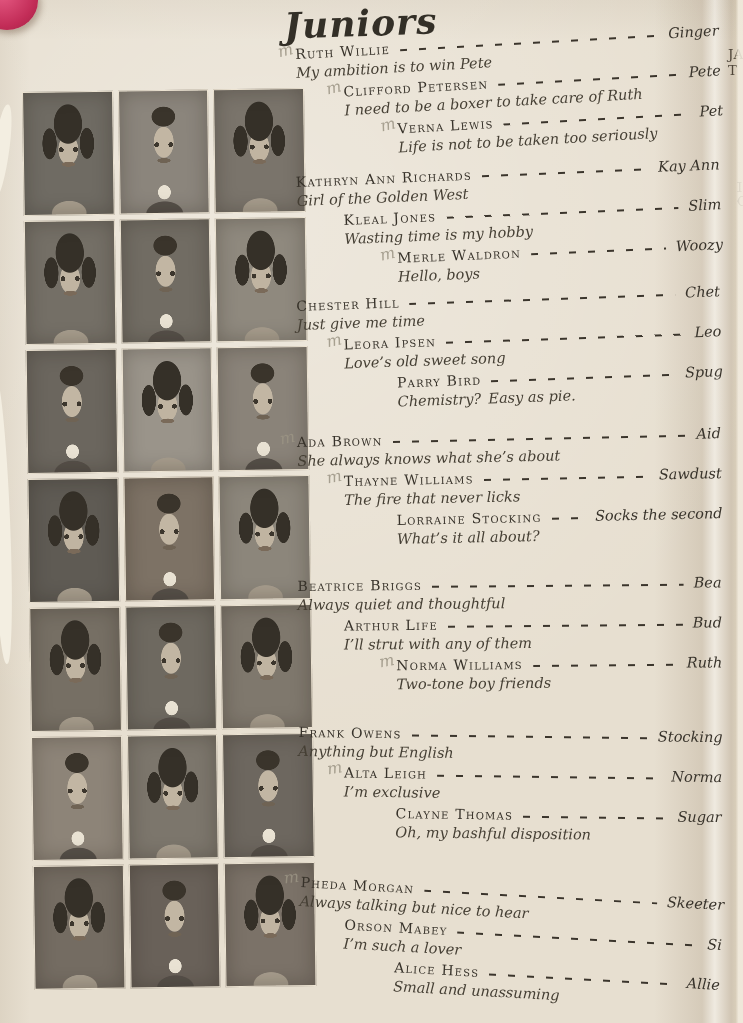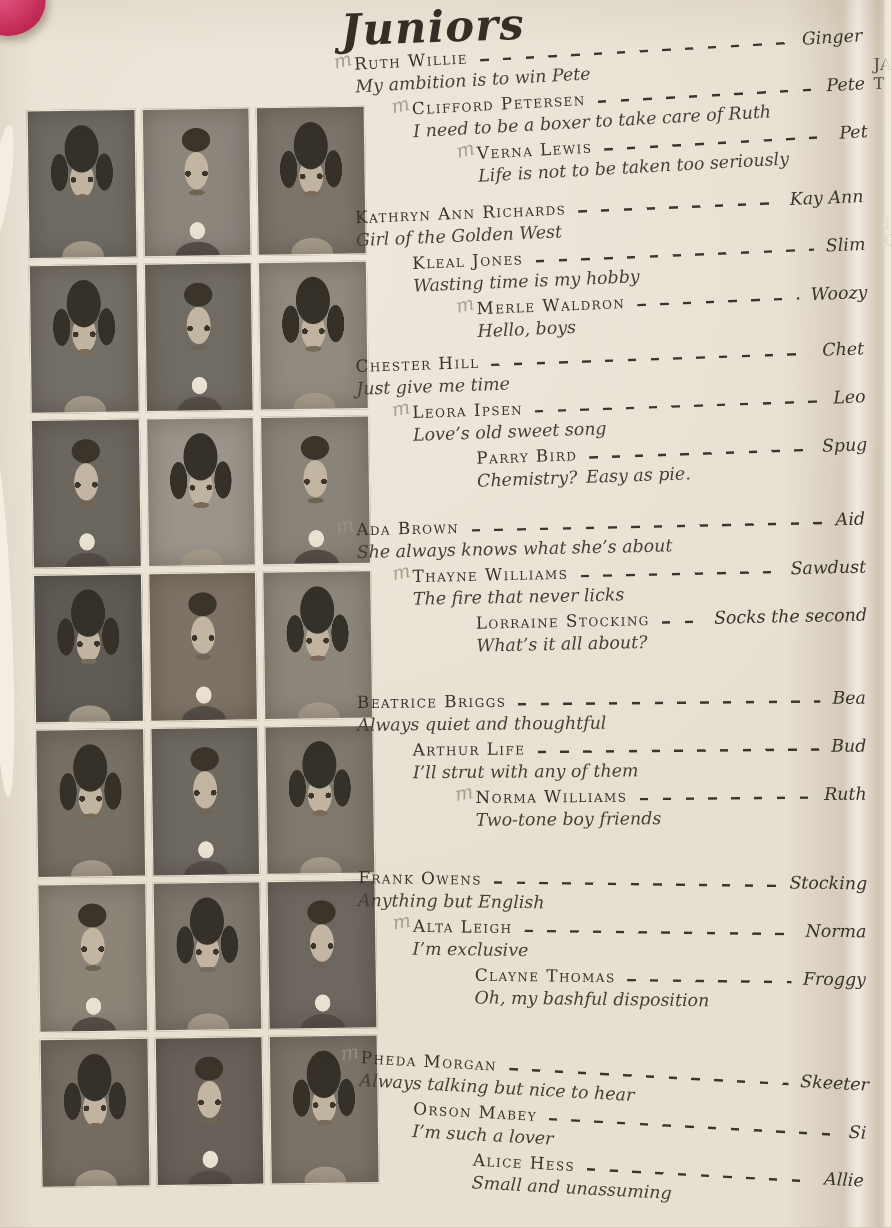--- a/index.html
+++ b/index.html
@@ -283,21 +283,21 @@
             <span class="name">Alta Leigh</span>
             <span class="leader"></span>
             <span class="nick">Norma</span>
           </div>
           <div class="quote">I’m exclusive</div>
         </div>
         <div class="entry indent-2">
           <div class="row">
             <span class="name">Clayne Thomas</span>
             <span class="leader"></span>
-            <span class="nick">Froggy</span>
+            <span class="nick">Sugar</span>
           </div>
           <div class="quote">Oh, my bashful disposition</div>
         </div>
       </div>
       <div class="group">
         <div class="entry indent-0">
           <div class="row">
             <span class="pencil">m</span>
             <span class="name">Pheda Morgan</span>
             <span class="leader"></span>

